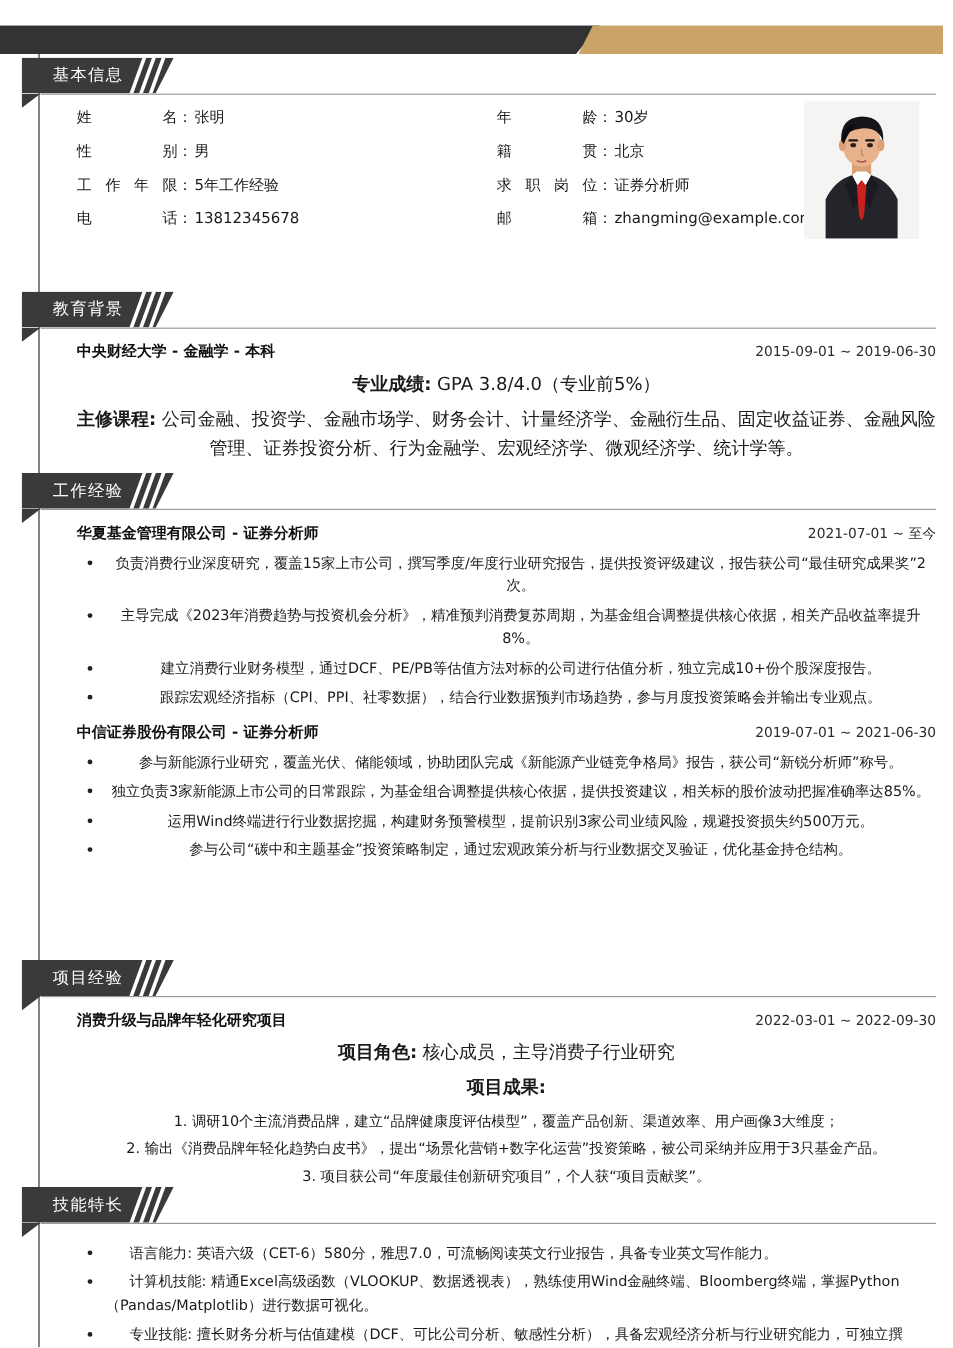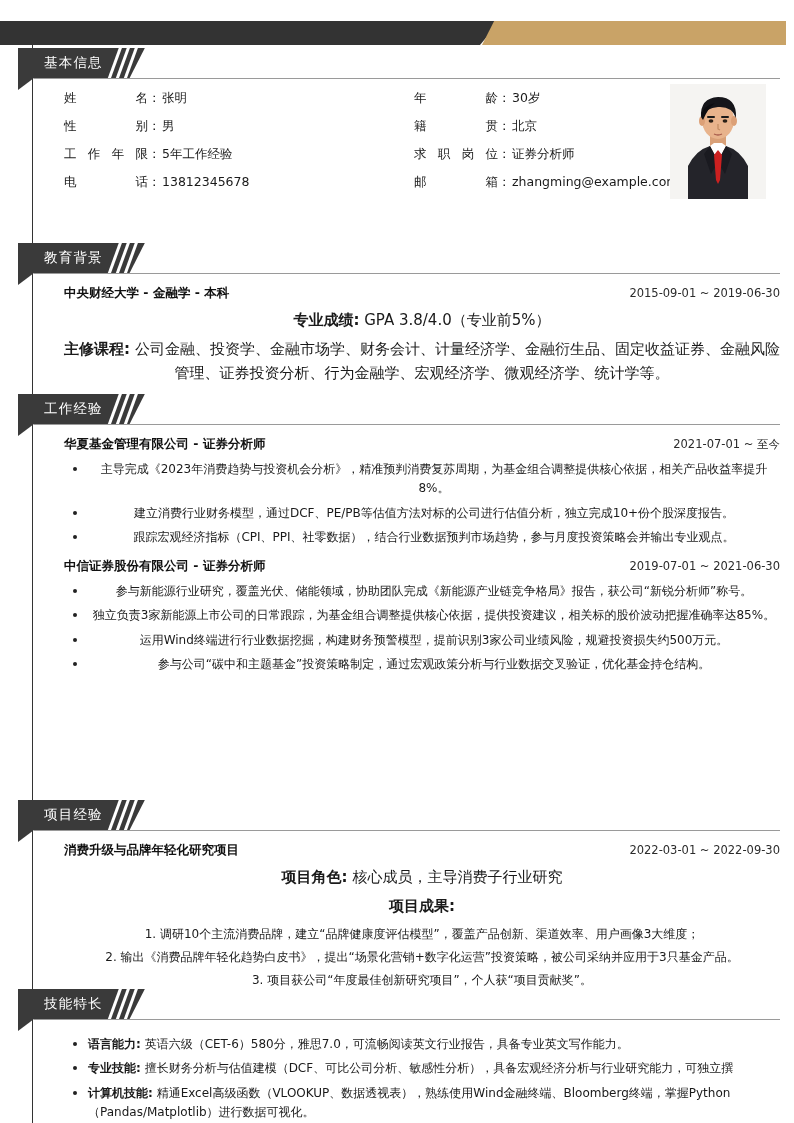--- a/index.html
+++ b/index.html
@@ -156,21 +156,21 @@
     font-family: "DejaVu Sans", sans-serif;
   }
   ul.bullets > li::before {
     content: "";
     position: absolute;
     left: 7px; top: 7px;
     width: 4px; height: 4px;
     border-radius: 50%;
     background: #222;
   }
-  ul.bullets > li b { font-weight: bold; }
+  ul.bullets > li b { font-weight: normal; margin-left: 20px; }
 
   ol.numlist { list-style: none; margin: 0; padding: 0; }
   ol.numlist > li {
     font-size: 12px; line-height: 1.6; color: #1a1a1a;
     margin-bottom: 4px;
     font-family: "DejaVu Sans", sans-serif;
   }
 </style>
 </head>
 <body>
@@ -349,20 +349,21 @@
       <div class="badge-tail"></div>
     </div>
     <div class="sec-body">
 
       <div class="entry" style="margin-bottom:10px;">
         <div class="entry-head">
           <span class="entry-title">华夏基金管理有限公司 - 证券分析师</span>
           <span class="entry-date">2021-07-01 ~ 至今</span>
         </div>
         <ul class="bullets">
+          <li>负责消费行业深度研究，覆盖15家上市公司，撰写季度/年度行业研究报告，提供投资评级建议，报告获公司“最佳研究成果奖”2次。</li>
           <li>主导完成《2023年消费趋势与投资机会分析》，精准预判消费复苏周期，为基金组合调整提供核心依据，相关产品收益率提升8%。</li>
           <li>建立消费行业财务模型，通过DCF、PE/PB等估值方法对标的公司进行估值分析，独立完成10+份个股深度报告。</li>
           <li>跟踪宏观经济指标（CPI、PPI、社零数据），结合行业数据预判市场趋势，参与月度投资策略会并输出专业观点。</li>
         </ul>
       </div>
 
       <div class="entry">
         <div class="entry-head">
           <span class="entry-title">中信证券股份有限公司 - 证券分析师</span>
           <span class="entry-date">2019-07-01 ~ 2021-06-30</span>
@@ -423,22 +424,22 @@
           </span>
       </div>
       <div class="badge-tail"></div>
     </div>
     <div class="sec-body" style="padding-top:12px;">
       <ul class="bullets">
         <li>
           <b>语言能力:</b><span> 英语六级（CET-6）580分，雅思7.0，可流畅阅读英文行业报告，具备专业英文写作能力。</span>
         </li>
         <li>
+          <b>计算机技能:</b><span> 精通Excel高级函数（VLOOKUP、数据透视表），熟练使用Wind金融终端、Bloomberg终端，掌握Python（Pandas/Matplotlib）进行数据可视化。</span>
+        </li>
+        <li>
           <b>专业技能:</b><span> 擅长财务分析与估值建模（DCF、可比公司分析、敏感性分析），具备宏观经济分析与行业研究能力，可独立撰</span>
         </li>
-        <li>
-          <b>计算机技能:</b><span> 精通Excel高级函数（VLOOKUP、数据透视表），熟练使用Wind金融终端、Bloomberg终端，掌握Python（Pandas/Matplotlib）进行数据可视化。</span>
-        </li>
       </ul>
     </div>
   </div>
 
 </div>
 
 </body></html>

